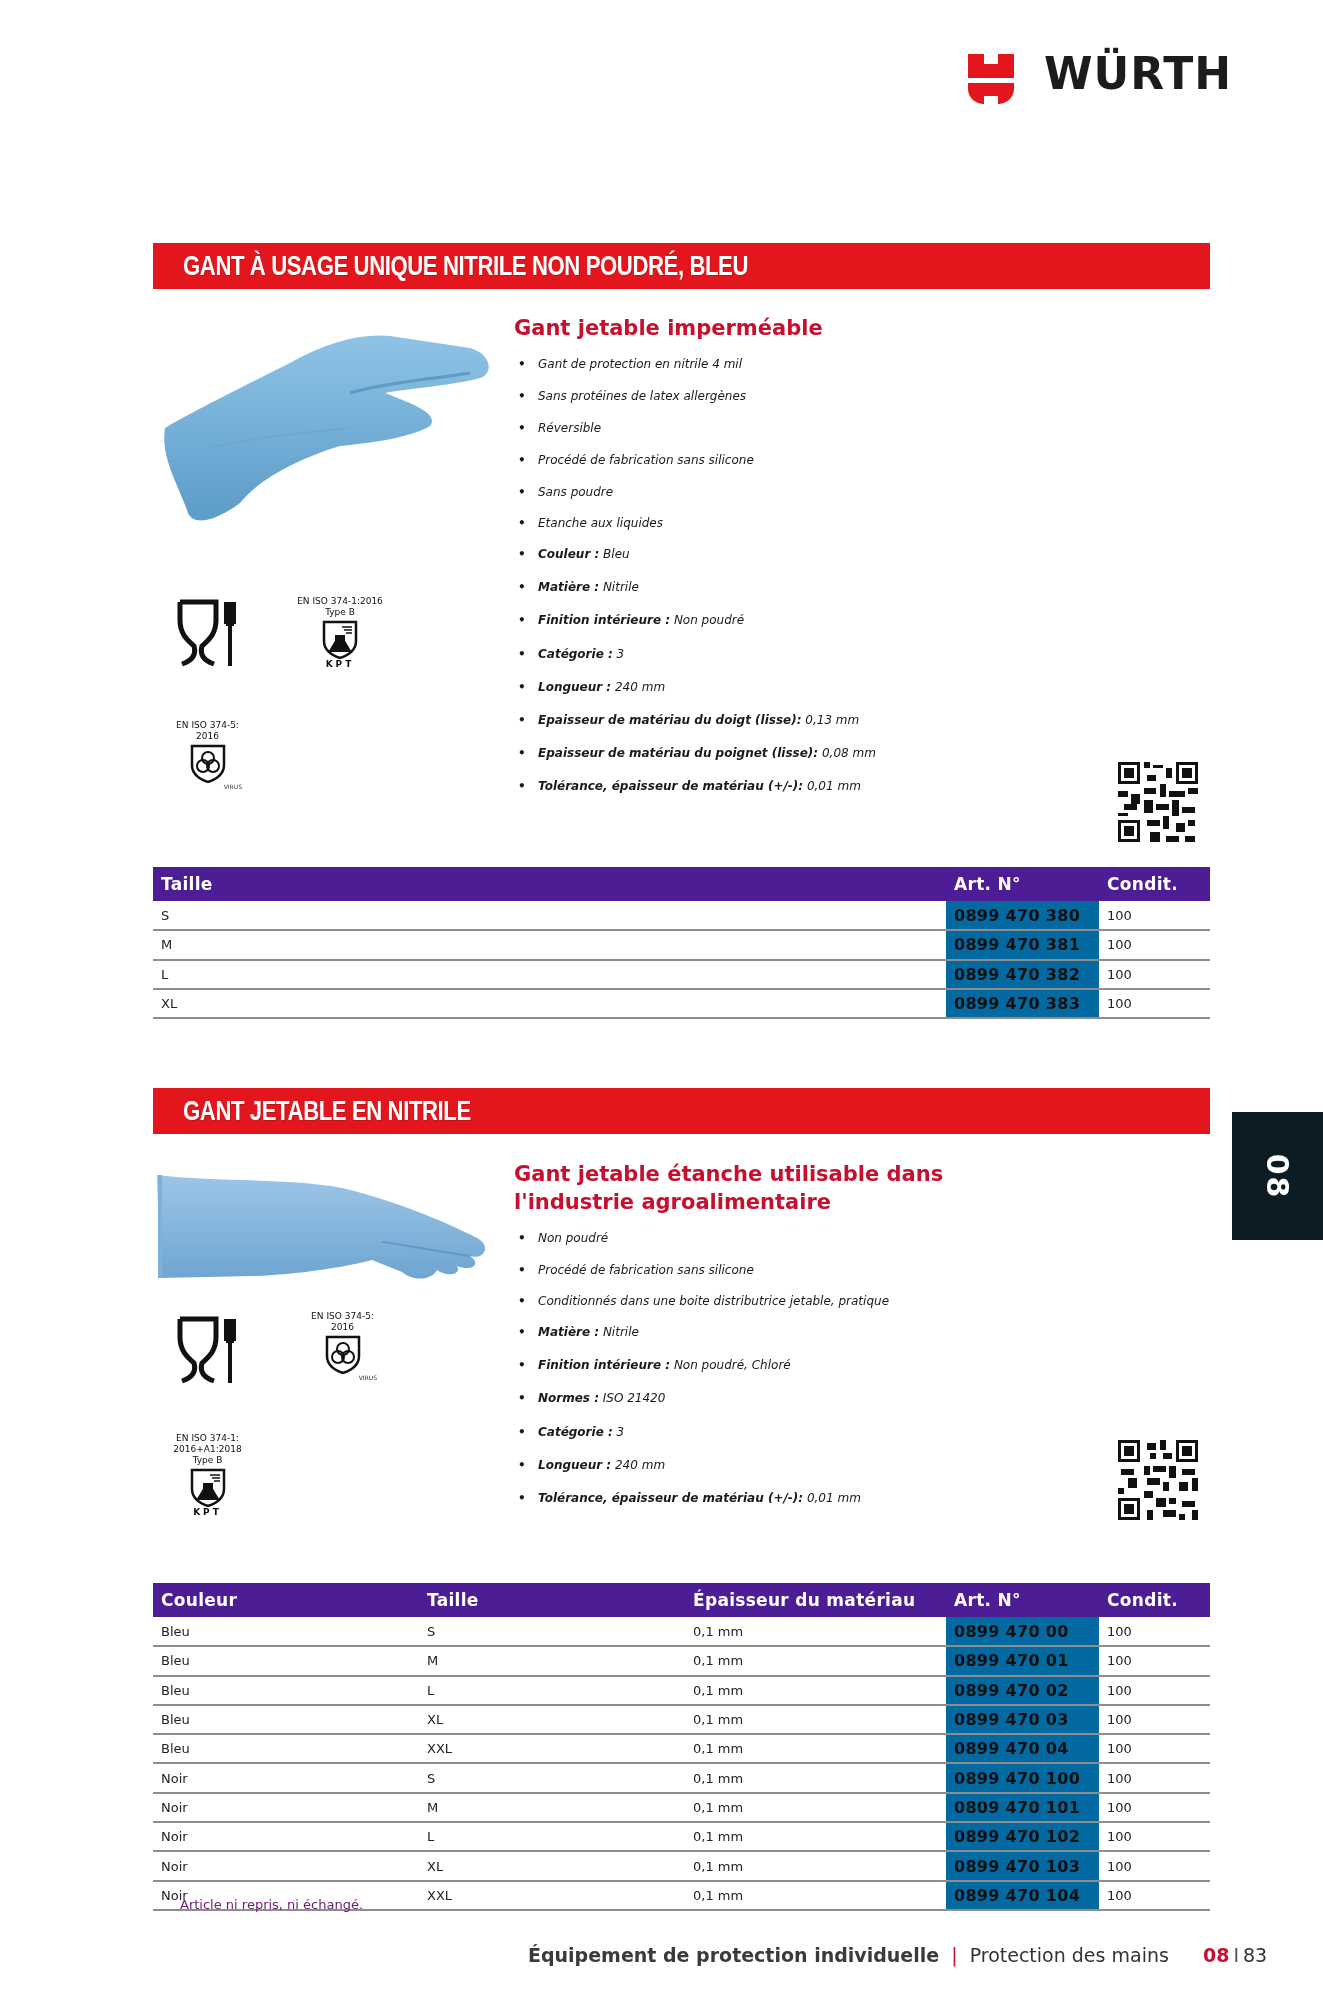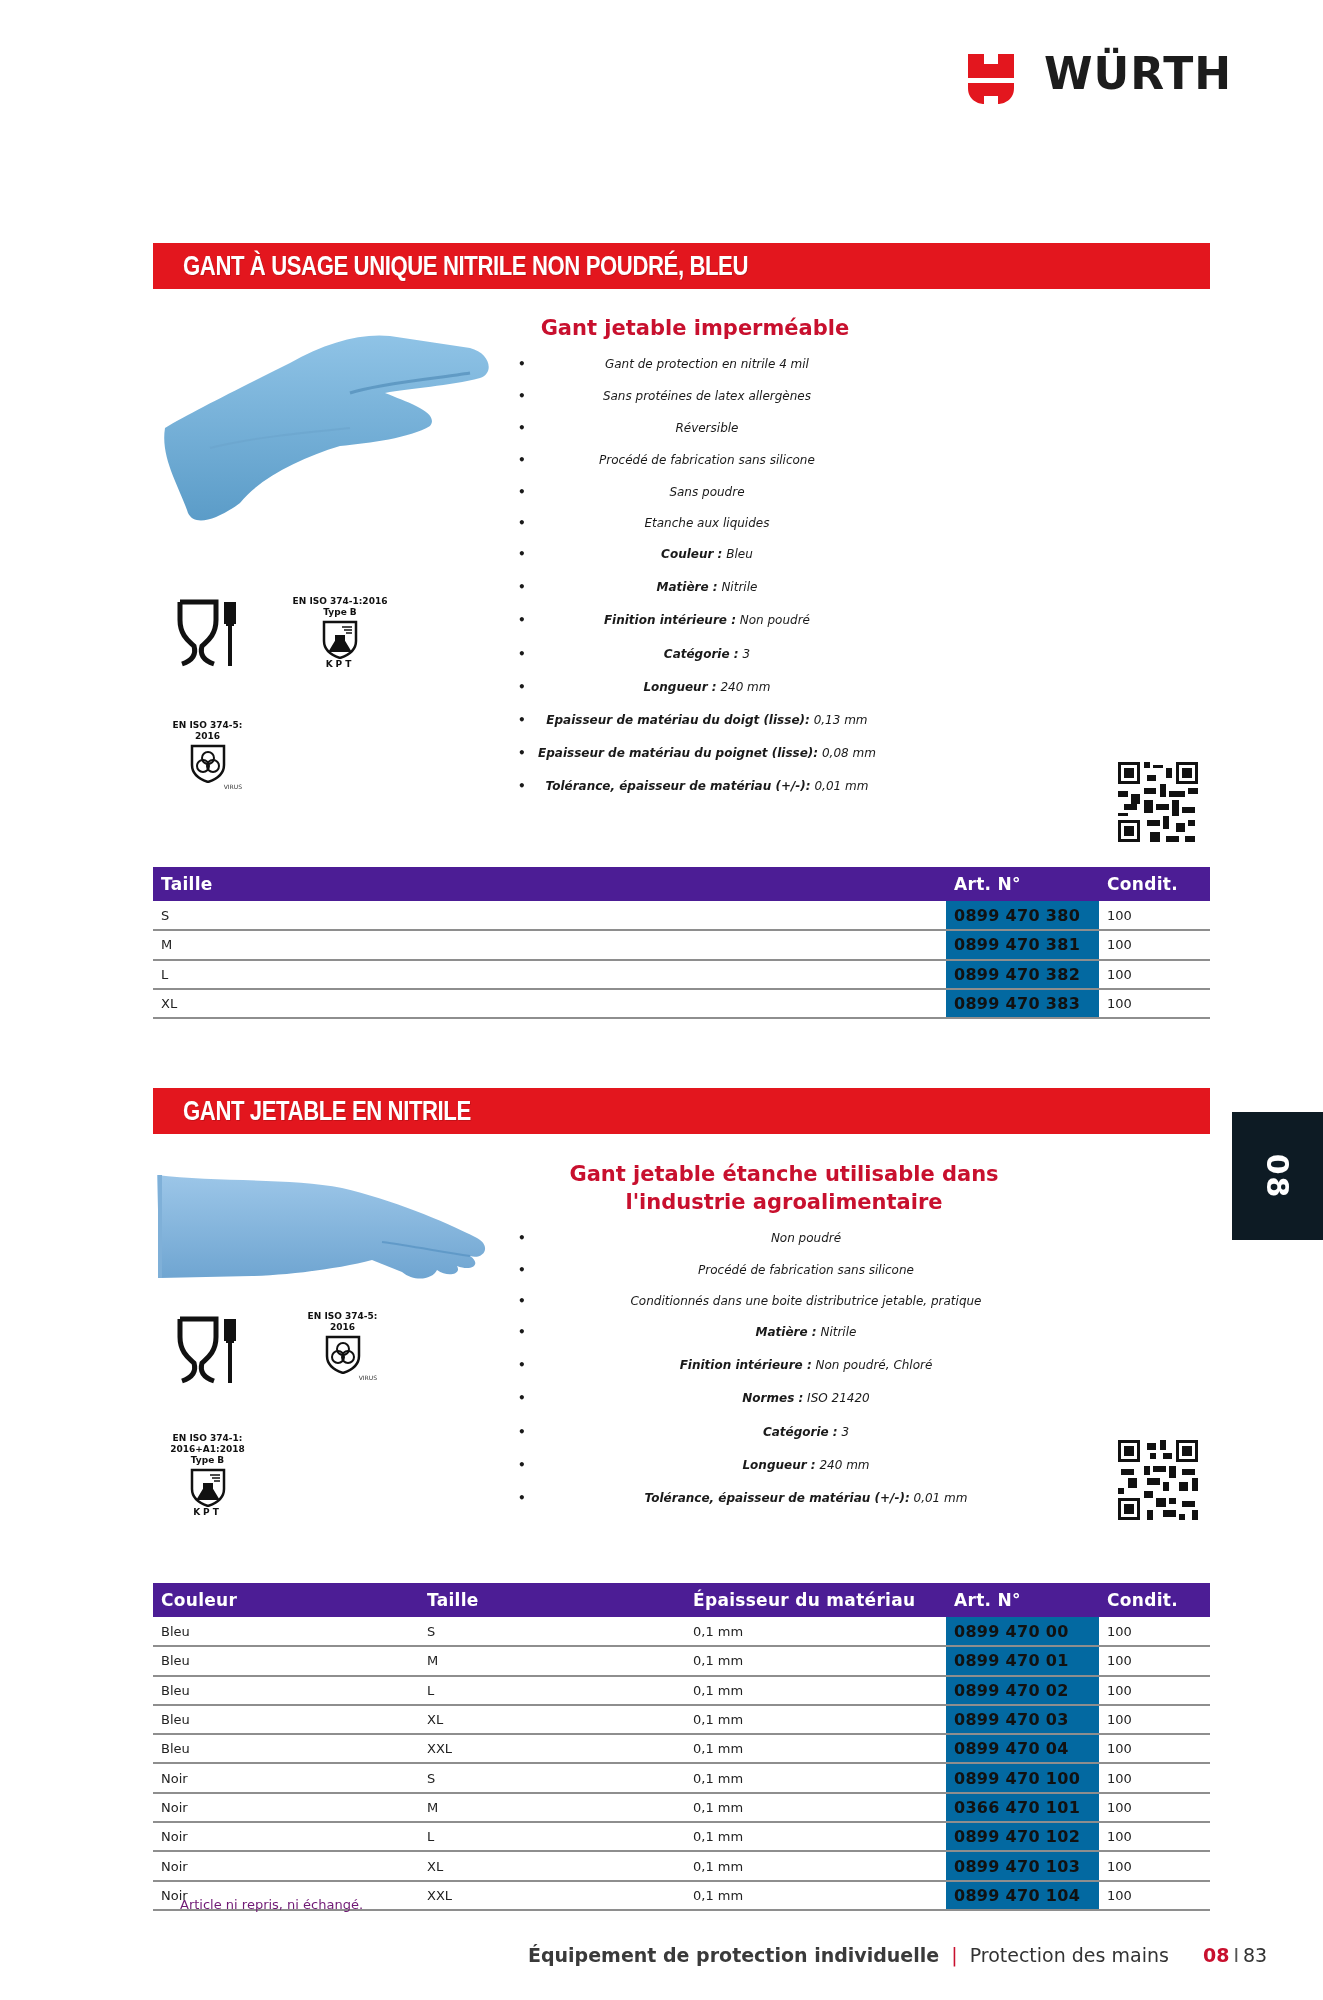--- a/index.html
+++ b/index.html
@@ -12,31 +12,31 @@
   .logo-text { font-family: "DejaVu Sans", sans-serif; font-weight: 900; font-size: 44px; letter-spacing: 1px; color: #1c1c1c; line-height: 1; }
 
   
   .section-bar { position: absolute; left: 153px; width: 1057px; height: 46px; background: #e3161e; display: flex; align-items: center; padding-left: 30px; }
   .section-bar span { color: #fff; font-family: "Liberation Sans", sans-serif; font-weight: 700; font-size: 27px; letter-spacing: -0.5px; transform: scaleX(0.82); transform-origin: left center; white-space: nowrap; text-shadow: 1px 1px 0 rgba(0,0,0,0.15); }
 
   
   .glove { position: absolute; }
 
   
-  .features { position: absolute; left: 514px; text-align: center; }
+  .features { position: absolute; left: 514px; }
   .features h3 { color: #c8102e; font-family: "DejaVu Sans", sans-serif; font-weight: 700; font-size: 21px; line-height: 28px; margin-bottom: 6px; }
   .features ul { list-style: none; }
   .features li { font-size: 12px; line-height: 32px; position: relative; padding-left: 24px; white-space: nowrap; color: #1a1a1a; font-style: italic; }
   .features li::before { content: "•"; position: absolute; left: 4px; top: 0; font-weight: 700; }
   .features li .k { font-weight: 700; }
   .features li.spec { line-height: 33.2px; }
 
   
   .icon-block { position: absolute; text-align: center; }
-  .icon-label { font-family: "DejaVu Sans", sans-serif; font-weight: 700; font-size: 9px; line-height: 11px; color: #111; }
+  .icon-label { font-family: "DejaVu Sans", sans-serif; font-weight: 400; font-size: 9px; line-height: 11px; color: #111; }
   .icon-sub { font-family: "DejaVu Sans", sans-serif; font-weight: 700; font-size: 9px; letter-spacing: 3px; color: #111; }
 
   
   .qr { position: absolute; width: 80px; height: 80px; }
 
   
   table.spec { position: absolute; left: 153px; width: 1057px; border-collapse: collapse; font-family: "DejaVu Sans", sans-serif; }
   table.spec th { background: #4c1d95; color: #fff; font-weight: 700; font-size: 17px; text-align: left; height: 34px; padding: 0 8px; letter-spacing: 0.3px; }
   table.spec td { font-size: 15px; height: 29.3px; padding: 0 8px; border-bottom: 2px solid #8e8e8e; color: #222; }
   table.spec td.art { background: #0369a1; font-weight: 700; font-size: 16px; color: #111; letter-spacing: 0.3px; }
@@ -364,21 +364,21 @@
         <td class="small">Noir</td>
         <td class="small">S</td>
         <td class="small">0,1 mm</td>
         <td class="art">0899 470 100</td>
         <td class="small">100</td>
       </tr>
     <tr>
         <td class="small">Noir</td>
         <td class="small">M</td>
         <td class="small">0,1 mm</td>
-        <td class="art">0366 470 101</td>
+        <td class="art">0809 470 101</td>
         <td class="small">100</td>
       </tr>
     <tr>
         <td class="small">Noir</td>
         <td class="small">L</td>
         <td class="small">0,1 mm</td>
         <td class="art">0899 470 102</td>
         <td class="small">100</td>
       </tr>
     <tr>

